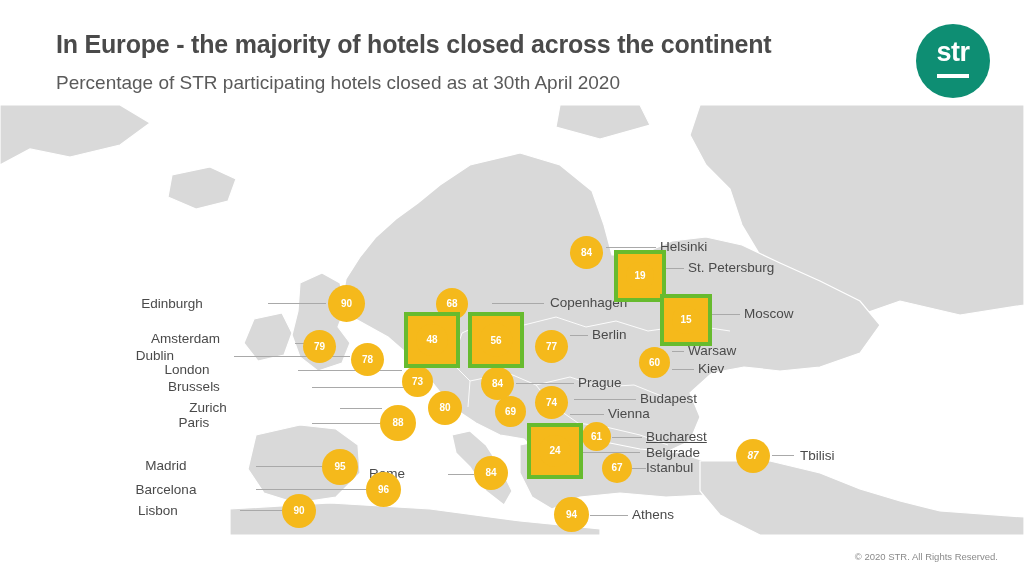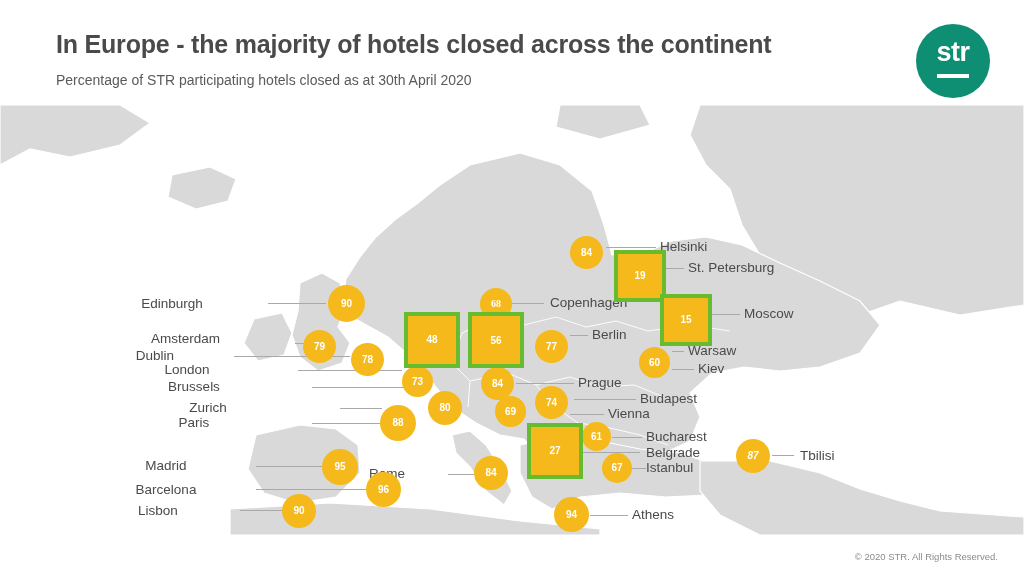--- a/index.html
+++ b/index.html
@@ -28,21 +28,21 @@
     font-size: 25px;
     font-weight: bold;
     color: #4a4a4a;
     letter-spacing: -0.2px;
     white-space: nowrap;
   }
   #subtitle {
     position: absolute;
     left: 56px;
     top: 72px;
-    font-size: 14px;
+    font-size: 19px;
     font-weight: normal;
     color: #5a5a5a;
     white-space: nowrap;
   }
 
   
   #logo {
     position: absolute;
     right: 34px;
     top: 24px;
@@ -251,39 +251,39 @@
   <div class="city-label right" style="left:550px; top:295px;">Copenhagen</div>
   <div class="city-label right" style="left:592px; top:327px;">Berlin</div>
   <div class="city-label right" style="left:578px; top:375px;">Prague</div>
   <div class="city-label right" style="left:608px; top:406px;">Vienna</div>
   <div class="city-label right" style="left:640px; top:391px;">Budapest</div>
   <div class="city-label right" style="left:688px; top:343px;">Warsaw</div>
   <div class="city-label right" style="left:698px; top:361px;">Kiev</div>
   <div class="city-label right" style="left:660px; top:239px;">Helsinki</div>
   <div class="city-label right" style="left:688px; top:260px;">St. Petersburg</div>
   <div class="city-label right" style="left:744px; top:306px;">Moscow</div>
-  <div class="city-label right" style="left:646px; top:429px;">Bucharest</div>
+  <div class="city-label right" style="left:646px; top:429px;text-decoration:underline;">Bucharest</div>
   <div class="city-label right" style="left:646px; top:445px;">Belgrade</div>
   <div class="city-label right" style="left:646px; top:460px;">Istanbul</div>
   <div class="city-label right" style="left:632px; top:507px;">Athens</div>
   <div class="city-label right" style="left:800px; top:448px;">Tbilisi</div>
 
   <div class="bubble" style="left:328px; top:285px; width:37px; height:37px;">90</div>
   <div class="bubble" style="left:303px; top:330px; width:33px; height:33px;">79</div>
   <div class="bubble" style="left:351px; top:343px; width:33px; height:33px;">78</div>
   <div class="bubble" style="left:402px; top:366px; width:31px; height:31px;">73</div>
   <div class="bubble" style="left:428px; top:391px; width:34px; height:34px;">80</div>
   <div class="bubble" style="left:380px; top:405px; width:36px; height:36px;">88</div>
   <div class="bubble" style="left:495px; top:396px; width:31px; height:31px;">69</div>
   <div class="bubble" style="left:322px; top:449px; width:36px; height:36px;">95</div>
   <div class="bubble" style="left:366px; top:472px; width:35px; height:35px;">96</div>
   <div class="bubble" style="left:282px; top:494px; width:34px; height:34px;">90</div>
   <div class="bubble" style="left:474px; top:456px; width:34px; height:34px;">84</div>
 
-  <div class="bubble" style="left:480px; top:288px; width:32px; height:32px;font-family:Liberation Serif, serif;">68</div>
+  <div class="bubble" style="left:436px; top:288px; width:32px; height:32px;">68</div>
   <div class="bubble" style="left:535px; top:330px; width:33px; height:33px;">77</div>
   <div class="bubble" style="left:481px; top:367px; width:33px; height:33px;">84</div>
   <div class="bubble" style="left:535px; top:386px; width:33px; height:33px;">74</div>
   <div class="bubble" style="left:639px; top:347px; width:31px; height:31px;">60</div>
   <div class="bubble" style="left:570px; top:236px; width:33px; height:33px;">84</div>
   <div class="bubble" style="left:582px; top:422px; width:29px; height:29px;">61</div>
   <div class="bubble" style="left:602px; top:453px; width:30px; height:30px;">67</div>
   <div class="bubble" style="left:554px; top:497px; width:35px; height:35px;">94</div>
   <div class="bubble" style="left:736px; top:439px; width:34px; height:34px;font-style:italic;">87</div>
 
@@ -293,18 +293,18 @@
   <div class="bubble hl" style="left:468px; top:312px; width:48px; height:48px;">
     <span class="inner" style="width:33px; height:33px; display:flex; align-items:center; justify-content:center;">56</span>
   </div>
   <div class="bubble hl" style="left:614px; top:250px; width:44px; height:44px;">
     <span class="inner" style="width:28px; height:28px; display:flex; align-items:center; justify-content:center;">19</span>
   </div>
   <div class="bubble hl" style="left:660px; top:294px; width:44px; height:44px;">
     <span class="inner" style="width:28px; height:28px; display:flex; align-items:center; justify-content:center;">15</span>
   </div>
   <div class="bubble hl" style="left:527px; top:423px; width:48px; height:48px;">
-    <span class="inner" style="width:32px; height:32px; display:flex; align-items:center; justify-content:center;">27</span>
+    <span class="inner" style="width:32px; height:32px; display:flex; align-items:center; justify-content:center;">24</span>
   </div>
   <div class="bubble" style="left:602px; top:453px; width:30px; height:30px; opacity:0;">67</div>
 
   <div id="copyright">© 2020 STR. All Rights Reserved.</div>
 </div>
 
 </body></html>

